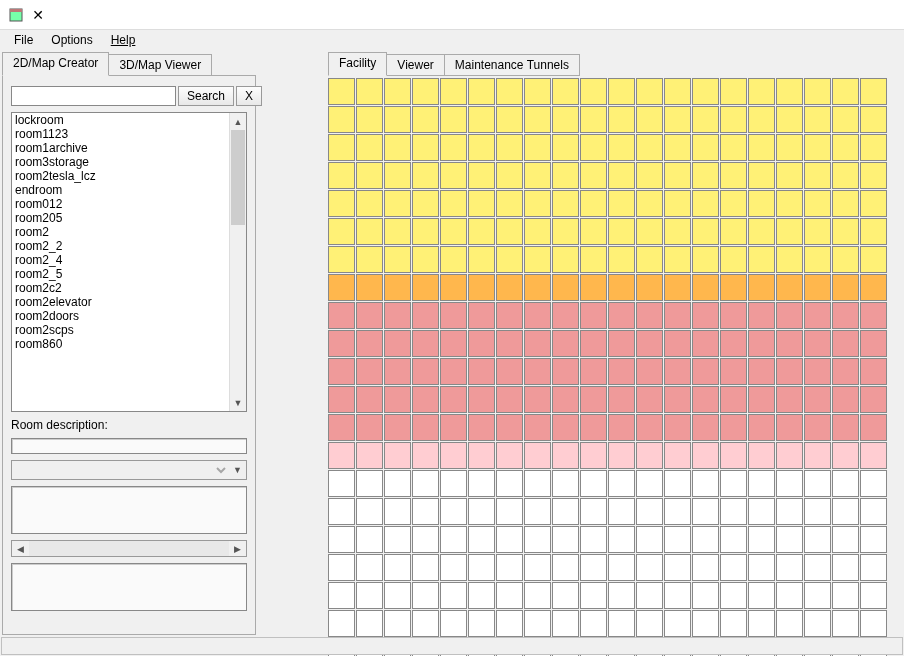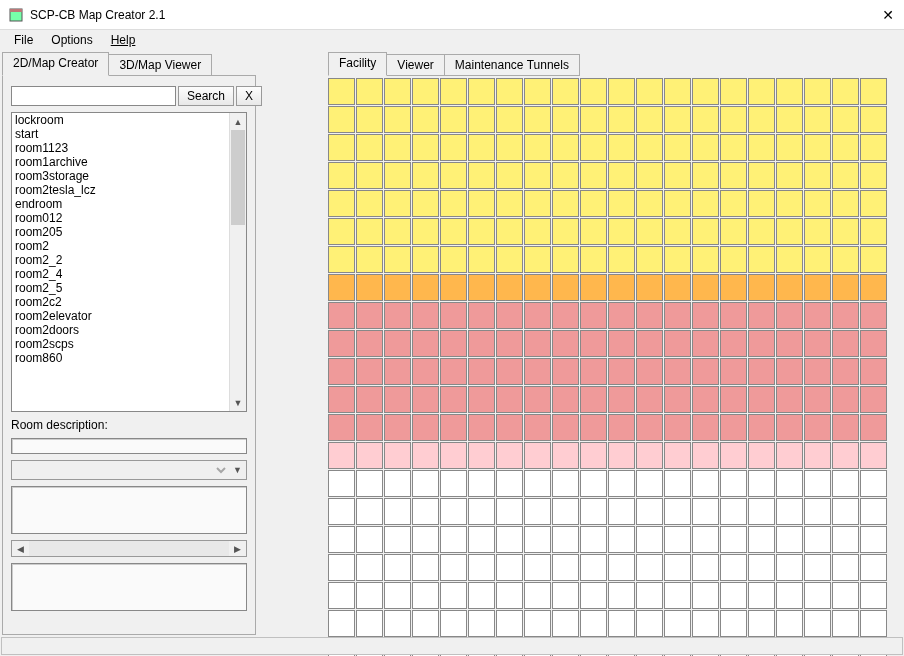--- a/index.html
+++ b/index.html
@@ -46,21 +46,20 @@
 </head>
 <body>
 
 <div class="titlebar">
   <span class="icon">
     <svg width="14" height="14" viewBox="0 0 14 14">
         <rect x="1" y="1" width="12" height="12" fill="#7fa" stroke="#555"></rect>
         <rect x="1" y="1" width="12" height="3" fill="#b77"></rect>
       </svg>
   </span>
-  <span class="title">SCP-CB Map Creator 2.1</span>
   <span class="close">✕</span>
 </div>
 
 <div class="menubar">
   <span class="menu-item">File</span>
   <span class="menu-item">Options</span>
   <span class="menu-item"><u>Help</u></span>
 </div>
 
 <div class="body-row">
@@ -71,21 +70,20 @@
     </div>
     <div class="tab-content">
       <div class="search-row">
         <input class="search-input" placeholder="" style="">
         <button class="btn">Search</button>
         <button class="btn">X</button>
       </div>
       <div class="listbox-wrap">
         <div class="listbox" id="roomlist">
             <div class="list-item">lockroom</div>
-            <div class="list-item">start</div>
             <div class="list-item">room1123</div>
             <div class="list-item">room1archive</div>
             <div class="list-item">room3storage</div>
             <div class="list-item">room2tesla_lcz</div>
             <div class="list-item">endroom</div>
             <div class="list-item">room012</div>
             <div class="list-item">room205</div>
             <div class="list-item">room2</div>
             <div class="list-item">room2_2</div>
             <div class="list-item">room2_4</div>

